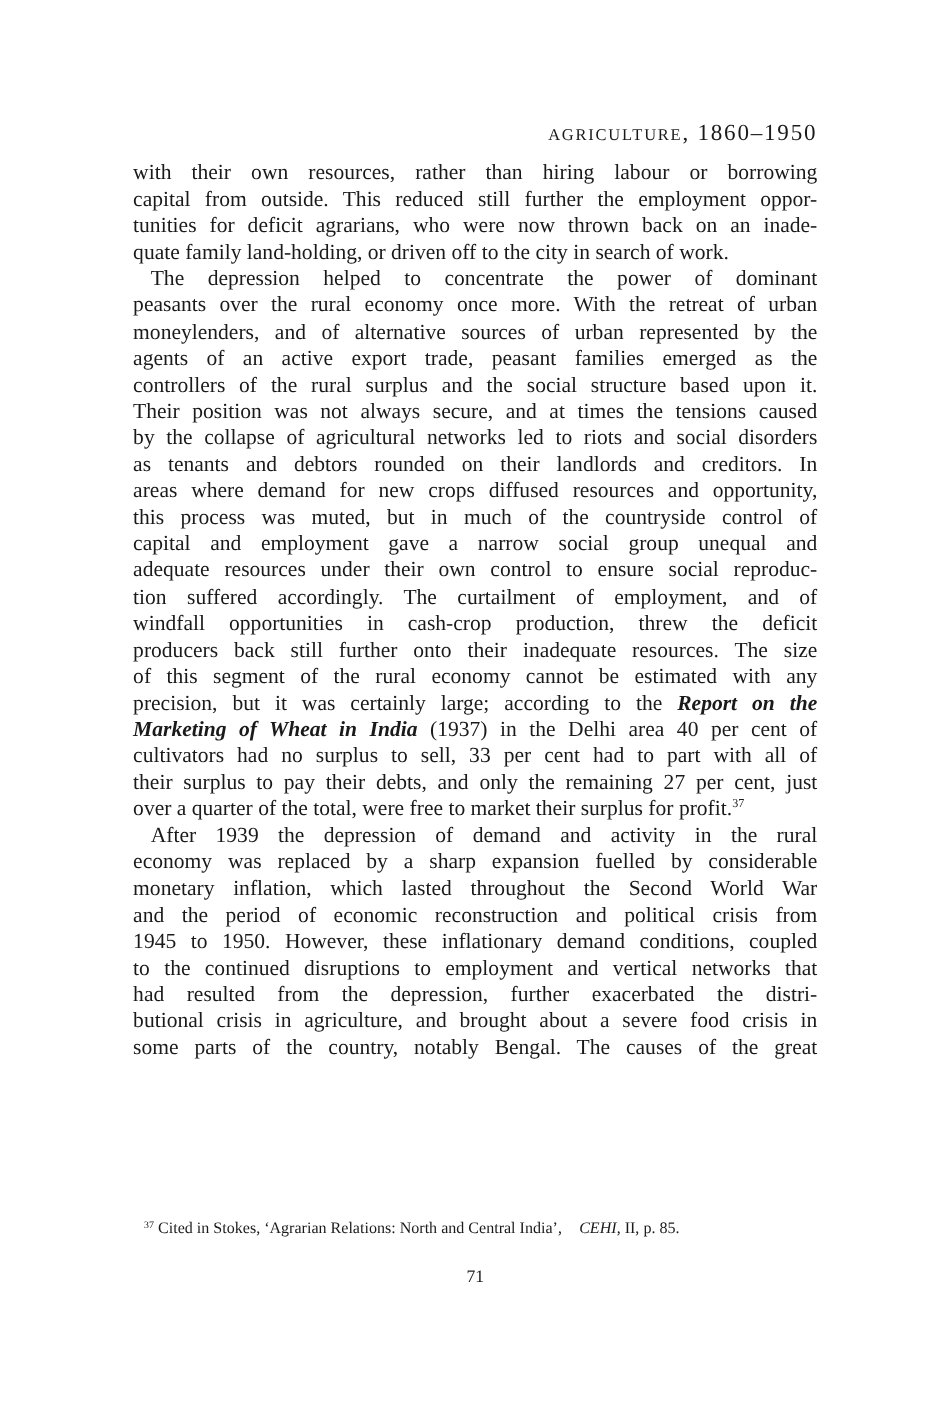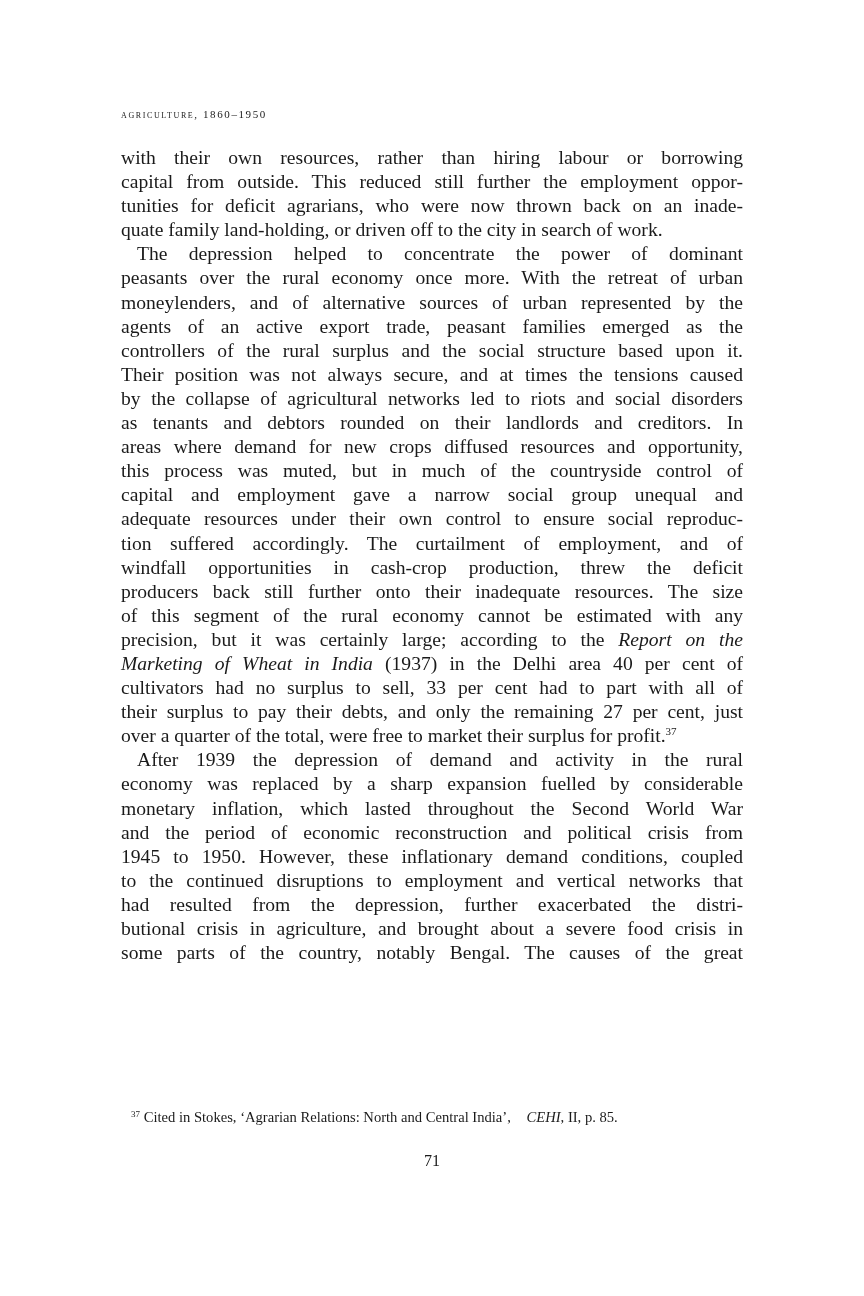--- a/index.html
+++ b/index.html
@@ -1,26 +1,26 @@
 <!DOCTYPE html>
 <html><head>
 <meta charset="utf-8">
 <style>
   html, body { margin: 0; padding: 0; background: #ffffff; }
   body { width: 864px; height: 1296px; position: relative; overflow: hidden; color: #1a1a1a; }
   .page { position: absolute; left: 121px; top: 0; width: 622px; font-family: "Liberation Serif", "DejaVu Serif", serif; }
   .running-head {
-    position: absolute; top: 108px; left: 0; width: 622px; text-align: left;
-    font-size: 11px; letter-spacing: 1.6px; font-variant: small-caps; text-transform: lowercase;
+    position: absolute; top: 108px; left: 0; width: 622px; text-align: right;
+    font-size: 21px; letter-spacing: 1.6px; font-variant: small-caps; text-transform: lowercase;
   }
   .body-text { position: absolute; top: 146px; left: 0; width: 622px; font-size: 19.6px; line-height: 24.1px; }
   .line { display: block; text-align: justify; text-align-last: justify; white-space: nowrap; height: 24.1px; overflow: visible; }
   .line.last { text-align-last: left; }
   .line.indent { padding-left: 16px; }
-  .line .it { font-style: italic; }
+  .line .it { font-style: italic; font-weight: bold; }
   sup { font-size: 11px; line-height: 0; vertical-align: 7px; }
   .footnote { position: absolute; top: 1108px; left: 10px; width: 612px; font-size: 14.6px; line-height: 18px; white-space: nowrap; }
   .footnote sup { font-size: 9px; vertical-align: 5px; }
   .footnote .it { font-style: italic; margin-left: 12px; }
   .folio { position: absolute; top: 1152px; left: 0; width: 622px; text-align: center; font-size: 16px; }
 </style>
 </head>
 <body>
 
 <div class="page">

